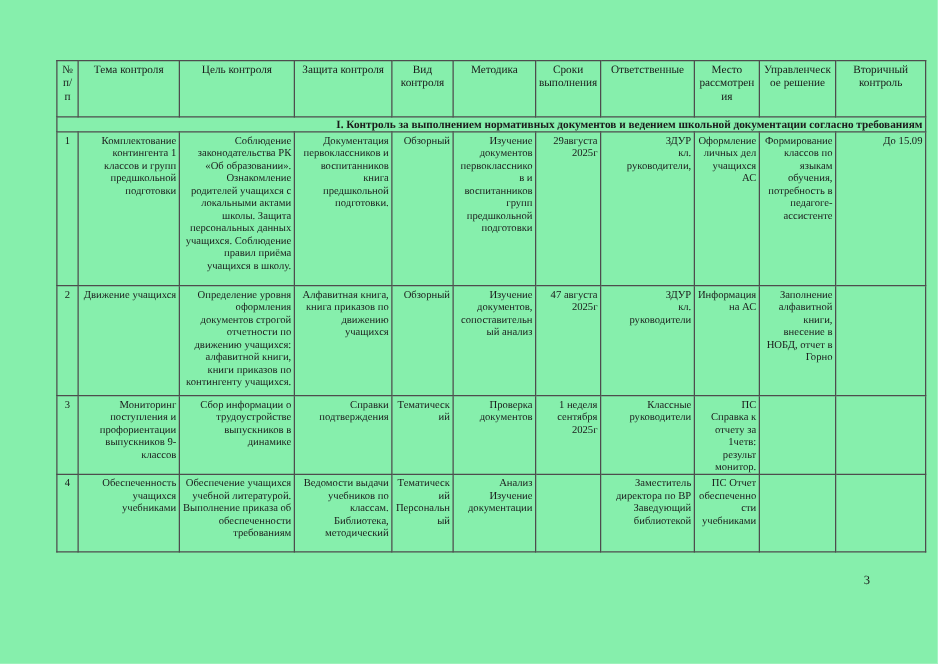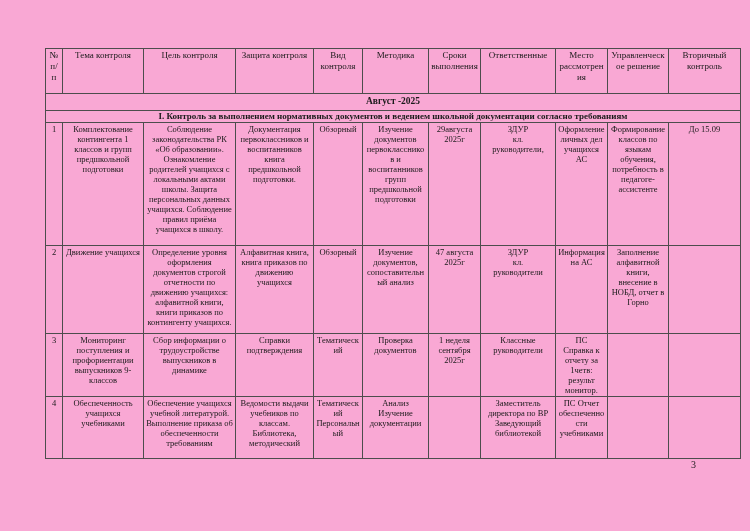--- a/index.html
+++ b/index.html
@@ -4,39 +4,39 @@
 <style>
   * { margin:0; padding:0; box-sizing:border-box; }
   html,body { width:750px; height:531px; }
   body {
     background:#ffffff;
     font-family:"Liberation Serif", serif;
     color:#1a1a1a;
     position:relative;
     overflow:hidden;
   }
-  .page { position:absolute; inset:0; background:#f9a8d4; }
+  .page { position:absolute; inset:0; background:#86efac; }
 
   table.ctl {
     position:absolute; left:45px; top:48px; width:695px;
     border-collapse:collapse; table-layout:fixed;
   }
   .ctl th, .ctl td {
     border:1px solid #4d4d4d;
     vertical-align:top;
     font-size:8.5px;
     line-height:10px;
     padding:1px 2px;
     white-space:pre-line;
     overflow-wrap:break-word;
     word-wrap:break-word;
     font-weight:normal;
   }
   .ctl thead th { text-align:center; height:45px; font-size:9px; line-height:11px; }
-  .ctl td { text-align:center; }
+  .ctl td { text-align:right; }
   .ctl td.num { text-align:center; }
   tr.month-row td  { height:17px; font-weight:bold; text-align:center; font-size:9.5px; line-height:13px; padding:1px 2px; }
   tr.section-row td{ height:12px; font-weight:bold; font-size:9px;   line-height:10px; padding:0 2px; }
   tr.r0 { height:123px; }
   tr.r1 { height:88px; }
   tr.r2 { height:62px; }
   tr.r3 { height:62px; }
 
   .page-num {
     position:absolute; left:691px; top:459px;
@@ -71,23 +71,20 @@
         <th>Вид контроля</th>
         <th>Методика</th>
         <th>Сроки выполнения</th>
         <th>Ответственные</th>
         <th>Место рассмотрения</th>
         <th>Управленческое решение</th>
         <th>Вторичный контроль</th>
       </tr>
     </thead>
     <tbody>
-      <tr class="month-row">
-        <td colspan="11">Август -2025</td>
-      </tr>
       <tr class="section-row">
         <td colspan="11">I. Контроль за выполнением нормативных документов и ведением школьной документации согласно требованиям</td>
       </tr>
     </tbody>
     <tbody id="rows">
         <tr class="r0">
           <td class="num">1</td>
           <td>Комплектование контингента 1 классов и групп предшкольной подготовки</td>
           <td>Соблюдение законодательства РК «Об образовании». Ознакомление родителей учащихся с локальными актами школы. Защита персональных данных учащихся. Соблюдение правил приёма учащихся в школу.</td>
           <td>Документация первоклассников и воспитанников книга предшкольной подготовки.</td>

